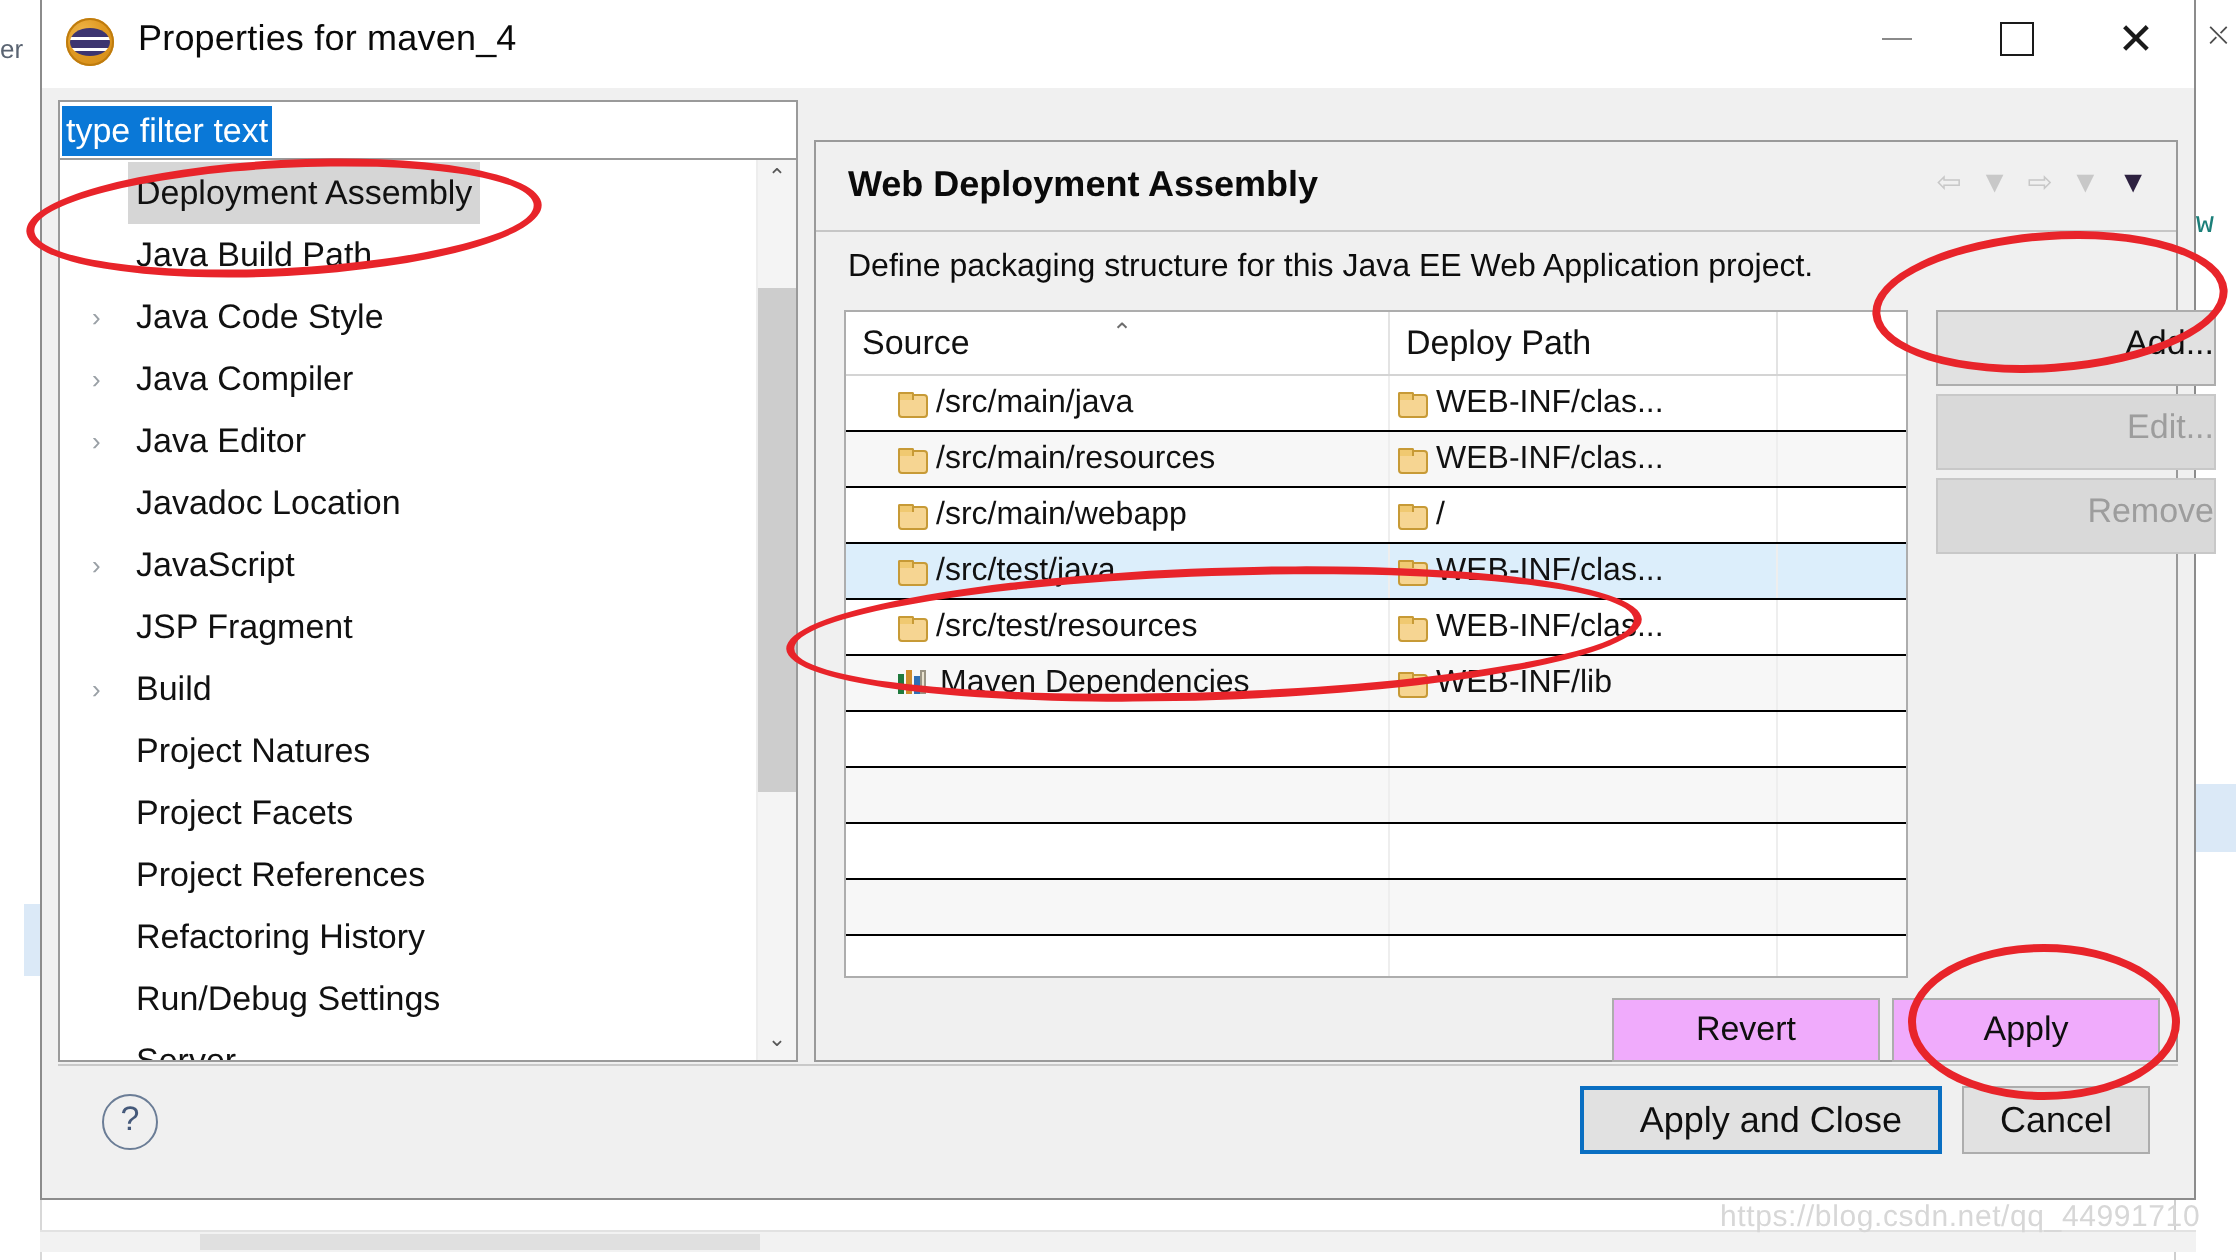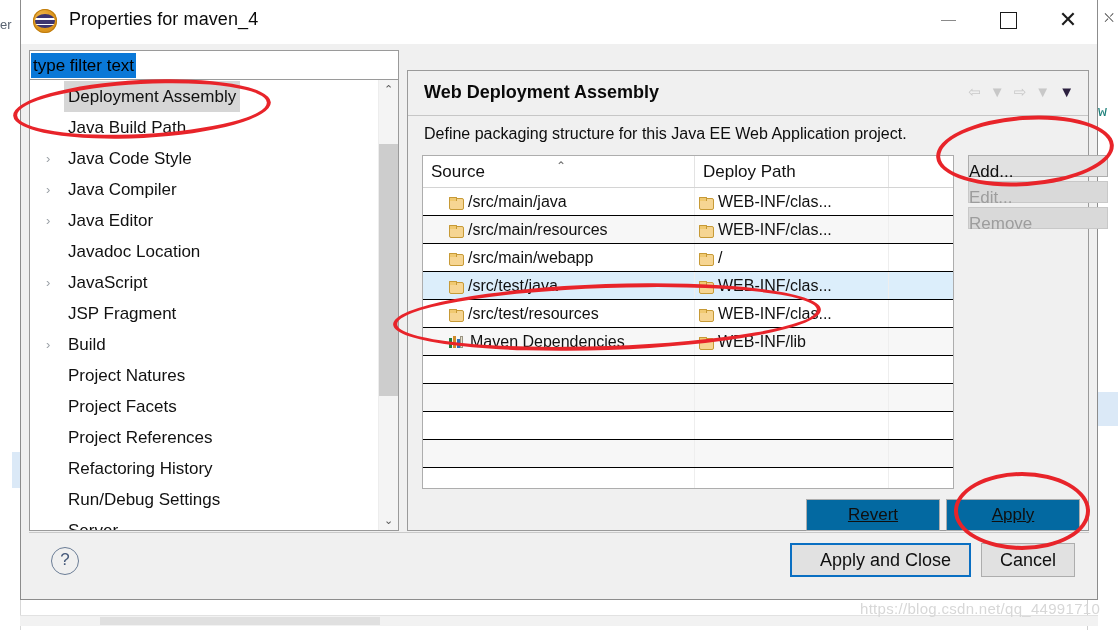--- a/index.html
+++ b/index.html
@@ -52,21 +52,21 @@
   #dlg-body{position:absolute;left:0;top:44px;right:0;bottom:0;}
 
   
   #leftcol{position:absolute;left:8px;top:6px;width:370px;bottom:68px;}
   #filterbox{
     width:370px;height:30px;box-sizing:border-box;border:1px solid #9a9a9a;background:#ffffff;
     position:relative;
   }
   #filtertext{
     position:absolute;left:1px;top:2px;height:25px;line-height:25px;padding:0 2px;
-    background:#0a78d7;color:#000000;font-size:17px;white-space:nowrap;
+    background:#0a78d7;color:#ffffff;font-size:17px;white-space:nowrap;
   }
   #treebox{
     position:absolute;left:0;top:30px;width:370px;bottom:0;
     border:1px solid #9a9a9a;border-top:none;background:#ffffff;box-sizing:border-box;overflow:hidden;
   }
   #treelist{position:absolute;left:0;top:0;right:20px;bottom:0;overflow:hidden;padding-top:1px;}
   .trow{height:31px;line-height:31px;position:relative;white-space:nowrap;font-size:17px;color:#111111;}
   .trow .arrow{position:absolute;left:16px;top:0;width:14px;color:#9aa0a6;font-size:13px;}
   .trow .tlabel{position:absolute;left:38px;top:0;}
   .trow.sel .tlabel{background:#d6d6d6;padding:0 4px;left:34px;}
@@ -113,29 +113,29 @@
     border:1px solid #c79a36;border-bottom:none;border-radius:1px 1px 0 0;}
   .books{display:inline-block;width:16px;height:12px;vertical-align:-1px;margin-right:5px;position:relative;}
   .books span{position:absolute;bottom:0;width:3px;}
   .books .b1{left:0;height:10px;background:#1f7a3d;}
   .books .b2{left:4px;height:12px;background:#d08b2a;}
   .books .b3{left:8px;height:9px;background:#2f6fb5;}
   .books .b4{left:11px;height:12px;background:#e9e3cf;border:1px solid #9a9483;box-sizing:border-box;}
 
   
   #sidebtns{position:absolute;left:560px;top:84px;width:140px;}
-  .sbtn{width:140px;height:22px;margin-bottom:4px;border:1px solid #adadad;background:#e1e1e1;
-        font-size:17px;color:#0f0f0f;text-align:left;line-height:32px;box-sizing:border-box;
+  .sbtn{width:140px;height:38px;margin-bottom:4px;border:1px solid #adadad;background:#e1e1e1;
+        font-size:17px;color:#0f0f0f;text-align:right;line-height:32px;box-sizing:border-box;
         font-family:"Liberation Sans", sans-serif;}
   .sbtn.disabled{color:#9d9d9d;background:#d9d9d9;border-color:#c8c8c8;}
 
   
   #midbtns{position:absolute;left:398px;top:428px;display:flex;gap:6px;}
-  .mbtn{width:134px;height:32px;border:1px solid #adadad;background:#0369a1;font-size:17px;color:#0f0f0f;
-        text-align:center;line-height:30px;box-sizing:border-box;text-decoration:underline;}
+  .mbtn{width:134px;height:32px;border:1px solid #adadad;background:#f0abfc;font-size:17px;color:#0f0f0f;
+        text-align:center;line-height:30px;box-sizing:border-box;}
 
   
   #footer{position:absolute;left:8px;right:8px;bottom:8px;height:58px;
           border-top:1px solid #c9c9c9;background:#f0f0f0;}
   #helpbtn{position:absolute;left:22px;top:14px;width:26px;height:26px;border-radius:50%;
            border:1px solid #6b7d96;color:#45597a;font-size:17px;text-align:center;line-height:24px;}
   #footbtns{position:absolute;right:14px;top:10px;display:flex;gap:10px;}
   .fbtn{height:34px;padding:0 18px;border:1px solid #adadad;background:#e1e1e1;font-size:18px;color:#0f0f0f;
         line-height:32px;box-sizing:border-box;text-align:center;}
   .fbtn.primary{border:2px solid #0a6fc2;line-height:30px;padding-left:28px;}

